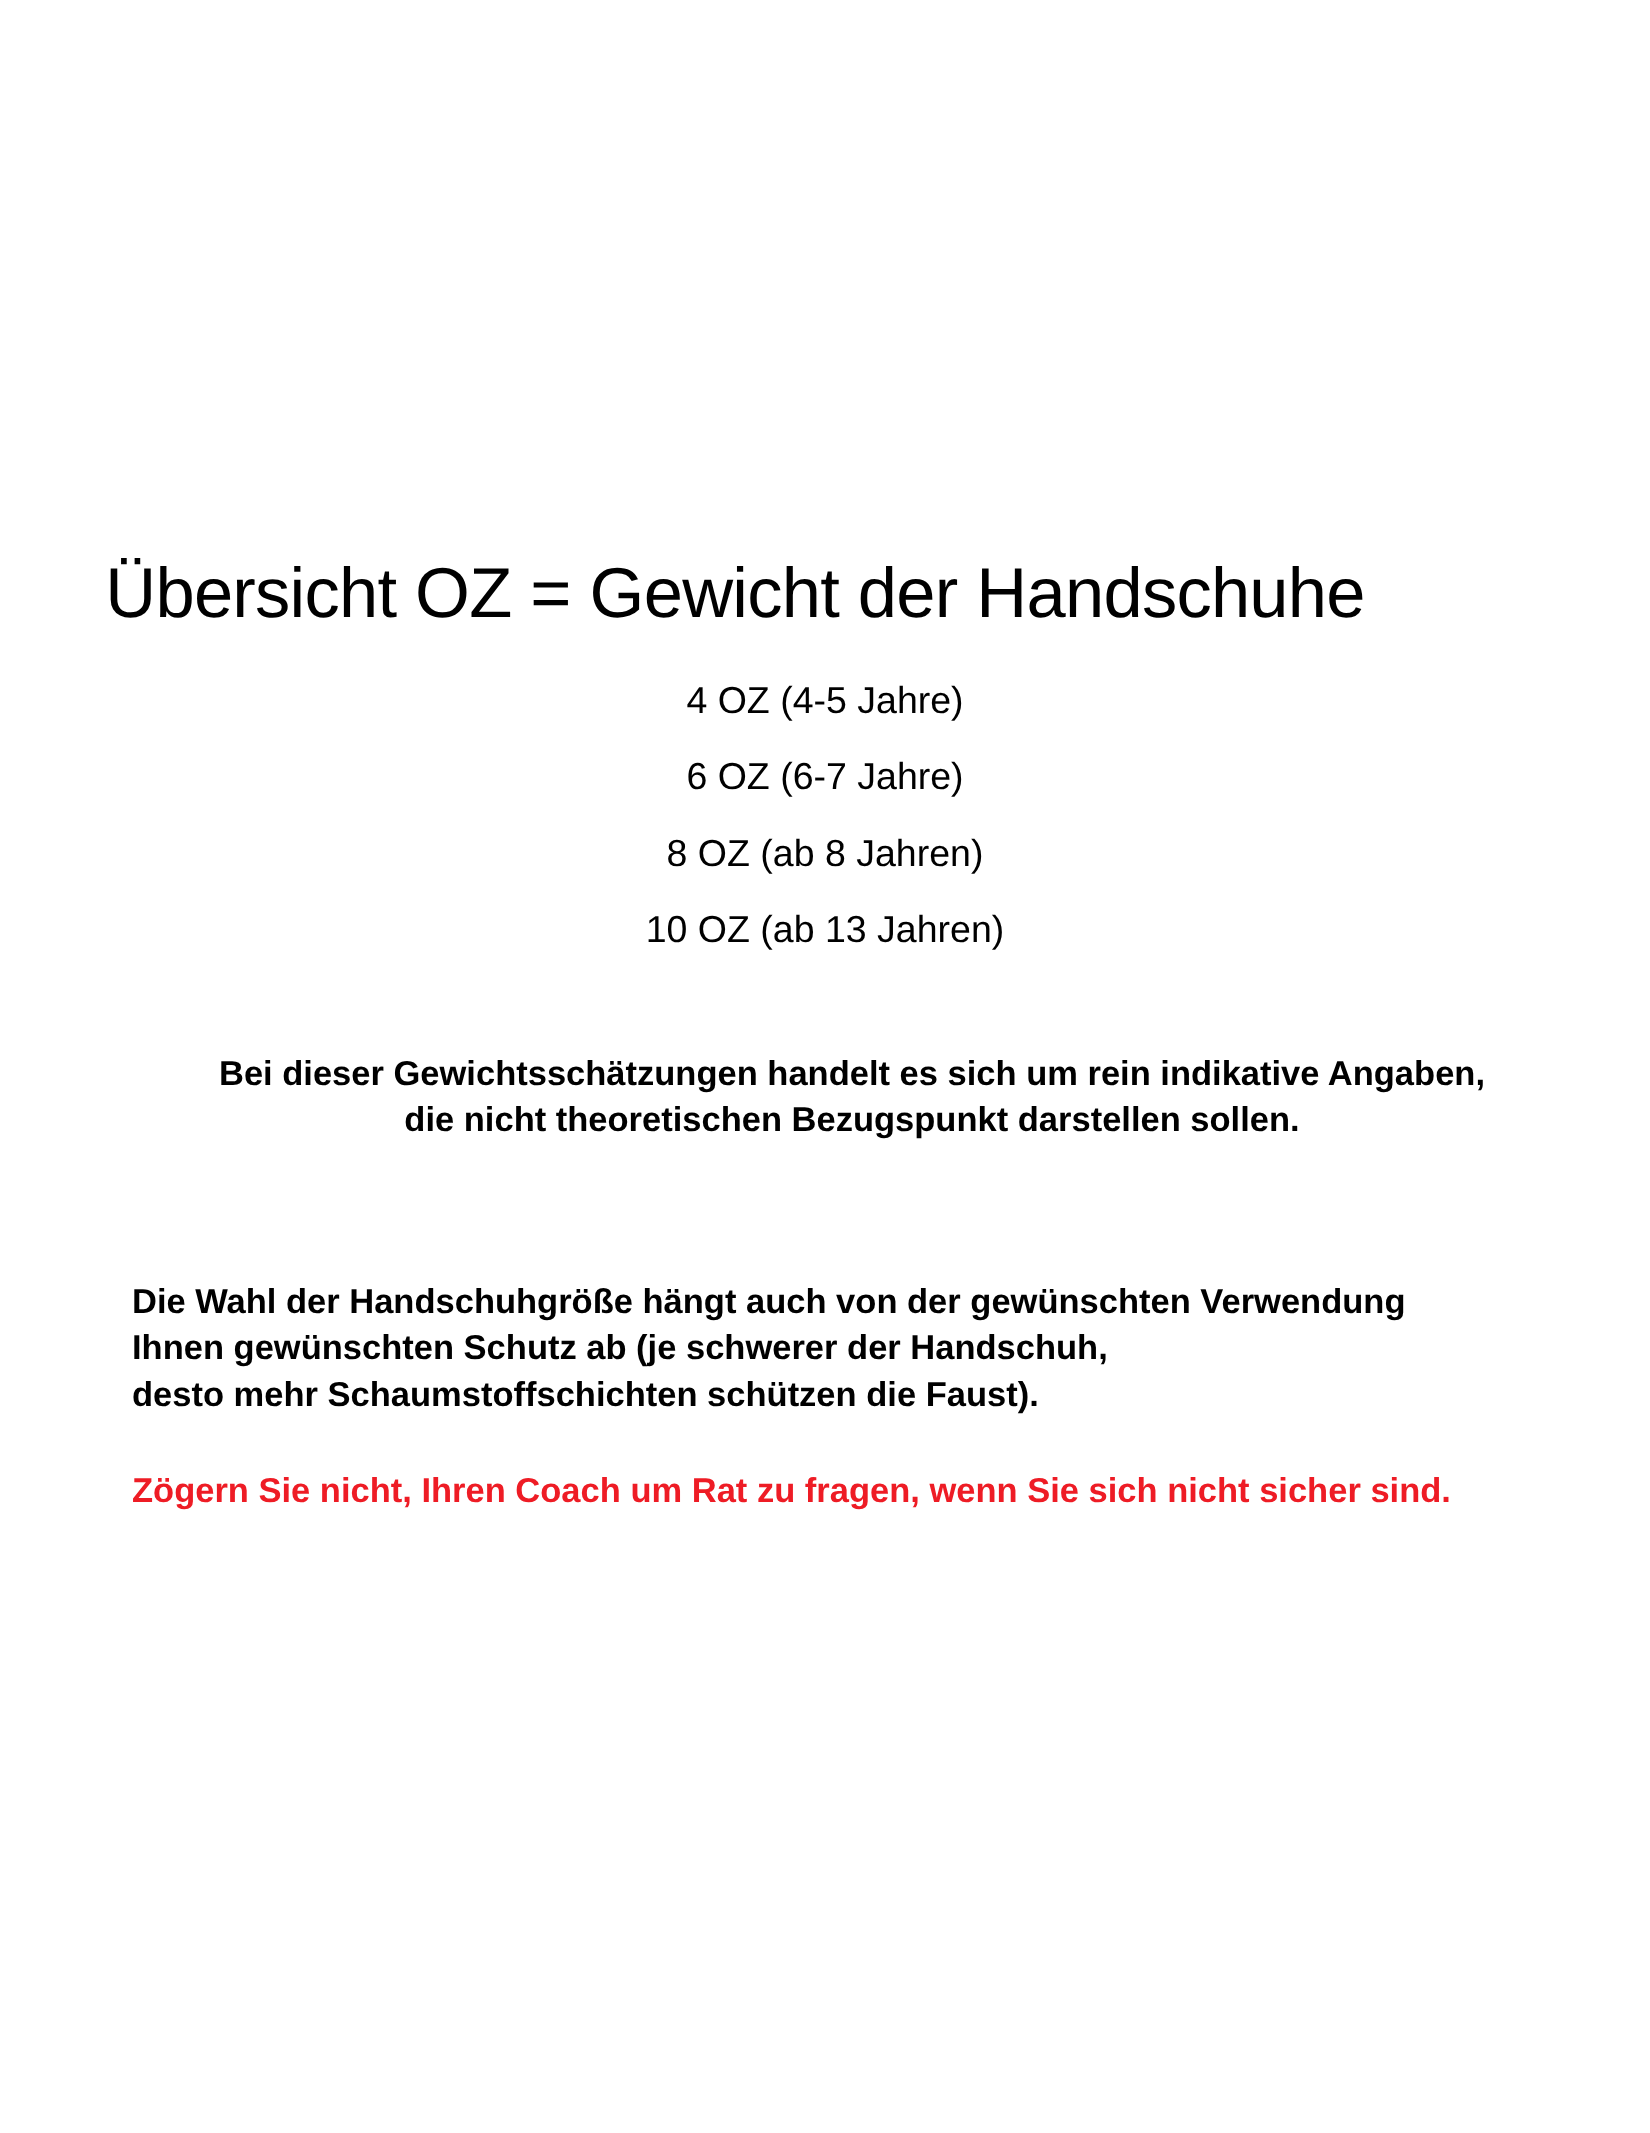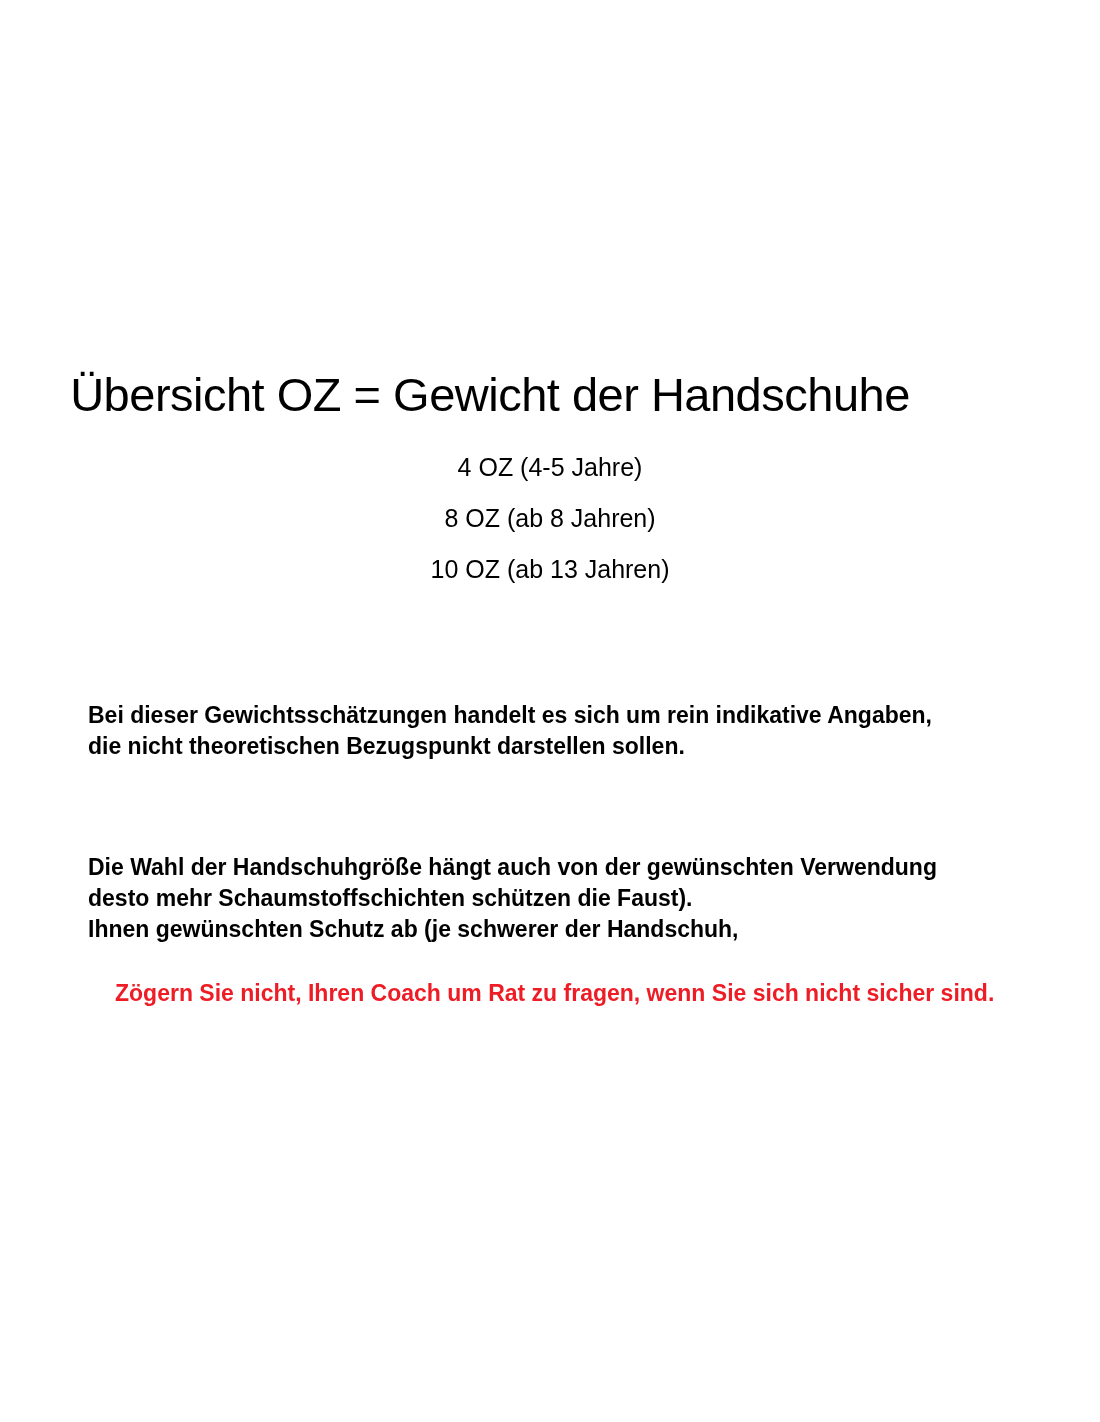--- a/index.html
+++ b/index.html
@@ -42,54 +42,55 @@
     font-size: 25px;
     line-height: 51px;
     font-weight: 400;
     white-space: nowrap;
   }
   .body-block {
     position: absolute;
     left: 88px;
     width: 960px;
   }
-  .para-1 { top: 700px; }
+  .para-1 { top: 700px; text-align: center; }
   .para-2 { top: 852px; }
-  .para-3 { top: 978px; margin-left: 27px; }
+  .para-3 { top: 978px; }
   .body-line {
     font-size: 23px;
     line-height: 31px;
     font-weight: 600;
     white-space: nowrap;
   }
   .note {
     color: #ee1c25;
   }
 </style>
 </head>
 <body>
 
 <div class="page">
 
   <h1 class="title">Übersicht OZ = Gewicht der Handschuhe</h1>
 
   <div class="oz-list">
     <div class="oz-item">4 OZ (4-5 Jahre)</div>
+    <div class="oz-item">6 OZ (6-7 Jahre)</div>
     <div class="oz-item">8 OZ (ab 8 Jahren)</div>
     <div class="oz-item">10 OZ (ab 13 Jahren)</div>
   </div>
 
   <div class="body-block para-1">
     <div class="body-line">Bei dieser Gewichtsschätzungen handelt es sich um rein indikative Angaben,</div>
     <div class="body-line">die nicht theoretischen Bezugspunkt darstellen sollen.</div>
   </div>
 
   <div class="body-block para-2">
     <div class="body-line">Die Wahl der Handschuhgröße hängt auch von der gewünschten Verwendung</div>
+    <div class="body-line">Ihnen gewünschten Schutz ab (je schwerer der Handschuh,</div>
     <div class="body-line">desto mehr Schaumstoffschichten schützen die Faust).</div>
-    <div class="body-line">Ihnen gewünschten Schutz ab (je schwerer der Handschuh,</div>
   </div>
 
   <div class="body-block para-3">
     <div class="body-line note">Zögern Sie nicht, Ihren Coach um Rat zu fragen, wenn Sie sich nicht sicher sind.</div>
   </div>
 
 </div>
 
 </body></html>

